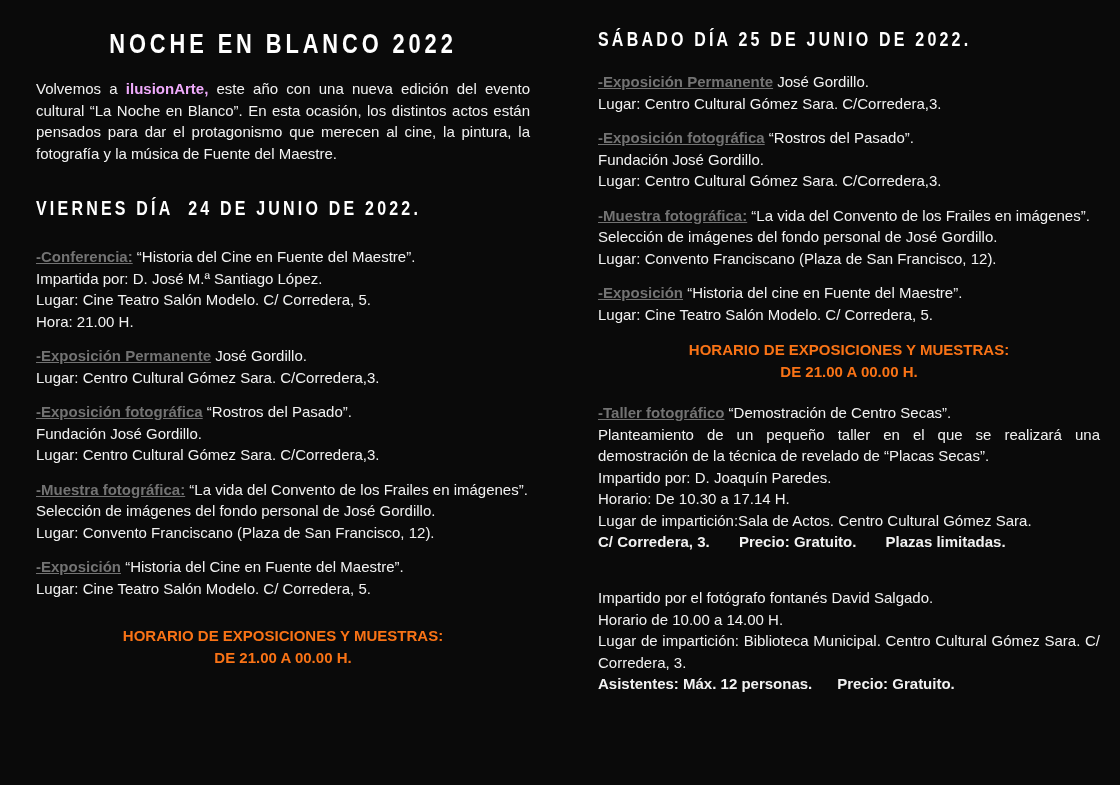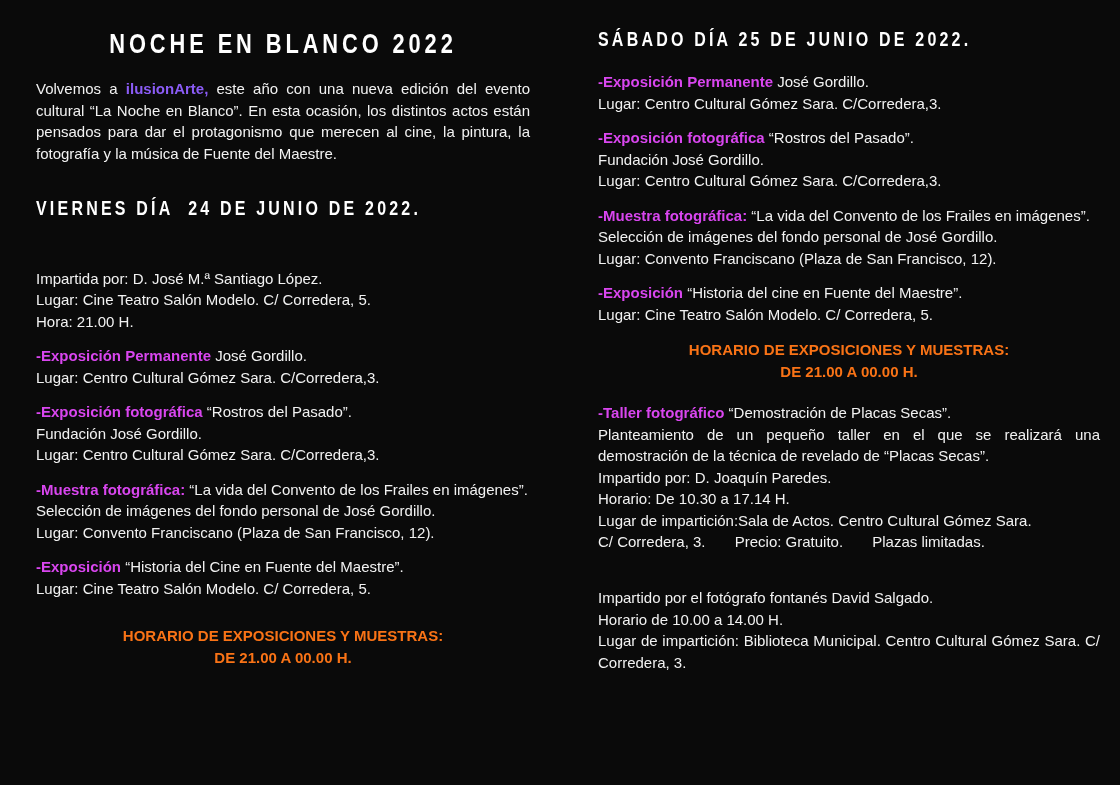--- a/index.html
+++ b/index.html
@@ -22,28 +22,28 @@
     margin-top:27px;
   }
   .day{
     font-size:20px;line-height:24px;letter-spacing:4px;
     transform:scaleX(.8);transform-origin:left center;
   }
   .col-left .day{margin-top:32px;}
   .col-right .day{margin-top:27px;}
 
   .intro{margin:18px 0 0;text-align:justify;}
-  .intro b{color:#8b5cf6;}
+  .intro b{color:#f0abfc;}
 
   .event{margin:13px 0 0;text-align:justify;}
   .col-left .event.first{margin-top:26px;}
   .col-right .event.first{margin-top:20px;}
   .col-right .event.taller{margin-top:20px;}
-  .event b{font-weight:bold;color:#d946ef;}
-  .pre{white-space:pre-wrap;}
+  .event b{font-weight:bold;color:#737373;text-decoration:underline;}
+  .pre{white-space:pre-wrap;font-weight:bold;}
 
   .schedule{text-align:center;font-weight:bold;color:#f97316;}
   .col-left .schedule{margin-top:26px;}
   .col-right .schedule{margin-top:14px;}
   .schedule div{margin:0;}
 
   .shopping{position:relative;}
   .col-left .shopping{margin-top:16px;}
   .col-right .shopping{margin-top:14px;}
   .shopping p{margin:0;text-align:justify;text-indent:52px;}
@@ -58,21 +58,21 @@
 
 <div class="page">
 
   <div class="col col-left">
     <h1 class="display title">NOCHE EN BLANCO 2022</h1>
 
     <p class="intro"><span>Volvemos a </span><b>ilusionArte,</b><span> este año con una nueva edición del evento cultural “La Noche en Blanco”. En esta ocasión, los distintos actos están pensados para dar el protagonismo que merecen al cine, la pintura, la fotografía y la música de Fuente del Maestre.</span></p>
 
     <h2 class="display day">VIERNES DÍA  24 DE JUNIO DE 2022.</h2>
 
-    <p class="event first"><br>
+    <p class="event first"><span class="row"><b>-Conferencia:</b><span> “Historia del Cine en Fuente del Maestre”.</span></span><br>
       <span class="row"><span>Impartida por: D. José M.ª Santiago López.</span></span><br>
       <span class="row"><span>Lugar: Cine Teatro Salón Modelo. C/ Corredera, 5.</span></span><br>
       <span class="row"><span>Hora: 21.00 H.</span></span></p>
 
     <p class="event"><span class="row"><b>-Exposición Permanente</b><span> José Gordillo.</span></span><br>
       <span class="row"><span>Lugar: Centro Cultural Gómez Sara. C/Corredera,3.</span></span></p>
 
     <p class="event"><span class="row"><b>-Exposición fotográfica</b><span> “Rostros del Pasado”.</span></span><br>
       <span class="row"><span>Fundación José Gordillo.</span></span><br>
       <span class="row"><span>Lugar: Centro Cultural Gómez Sara. C/Corredera,3.</span></span></p>
@@ -107,27 +107,27 @@
 
     <p class="event"><span class="row"><b>-Exposición</b><span> “Historia del cine en Fuente del Maestre”.</span></span><br>
       <span class="row"><span>Lugar: Cine Teatro Salón Modelo. C/ Corredera, 5.</span></span></p>
 
     <div class="schedule">
       <div>HORARIO DE EXPOSICIONES Y MUESTRAS:</div>
       <div>DE 21.00 A 00.00 H.</div>
     </div>
 
 
-    <p class="event taller"><span class="row"><b>-Taller fotográfico</b><span> “Demostración de Placas Secas”.</span></span><br>
+    <p class="event taller"><span class="row"><b>-Taller fotográfico</b><span> “Demostración de Centro Secas”.</span></span><br>
       <span class="row"><span>Planteamiento de un pequeño taller en el que se realizará una demostración de la técnica de revelado de “Placas Secas”.</span></span><br>
       <span class="row"><span>Impartido por: D. Joaquín Paredes.</span></span><br>
       <span class="row"><span>Horario: De 10.30 a 17.14 H.</span></span><br>
       <span class="row"><span>Lugar de impartición:Sala de Actos. Centro Cultural Gómez Sara.</span></span><br>
       <span class="row pre"><span>C/ Corredera, 3.       Precio: Gratuito.       Plazas limitadas.</span></span></p>
 
     <p class="event"><br>
       <span class="row"><span>Impartido por el fotógrafo fontanés David Salgado.</span></span><br>
       <span class="row"><span>Horario de 10.00 a 14.00 H.</span></span><br>
       <span class="row"><span>Lugar de impartición: Biblioteca Municipal. Centro Cultural Gómez Sara. C/ Corredera, 3.</span></span><br>
-      </p>
+      <span class="row pre"><span>Asistentes: Máx. 12 personas.      Precio: Gratuito.</span></span></p>
   </div>
 
 </div>
 
 </body></html>

